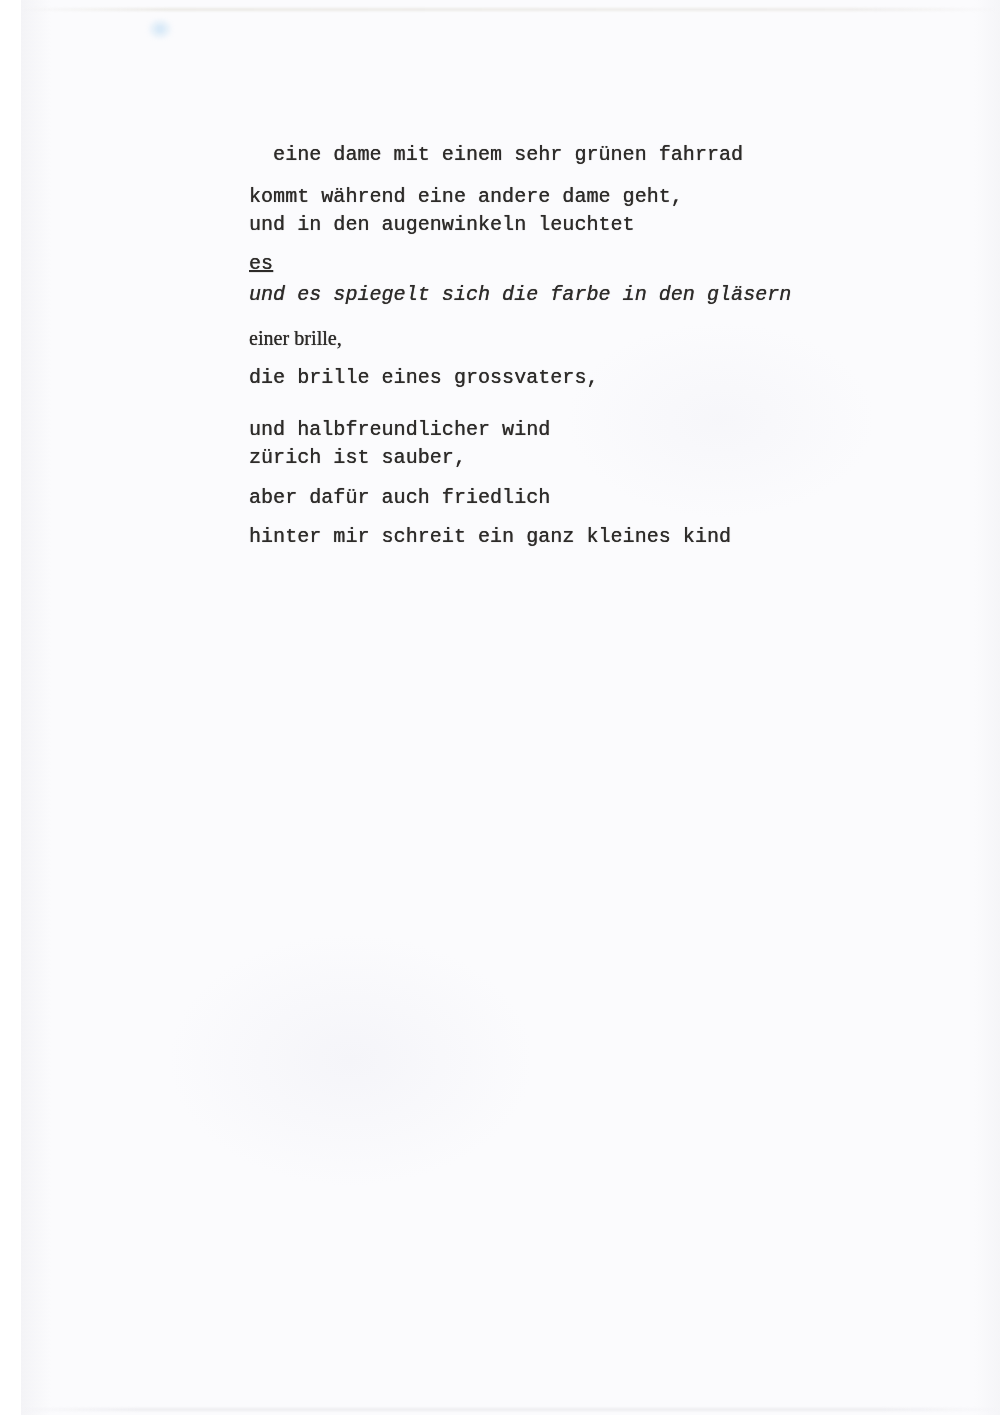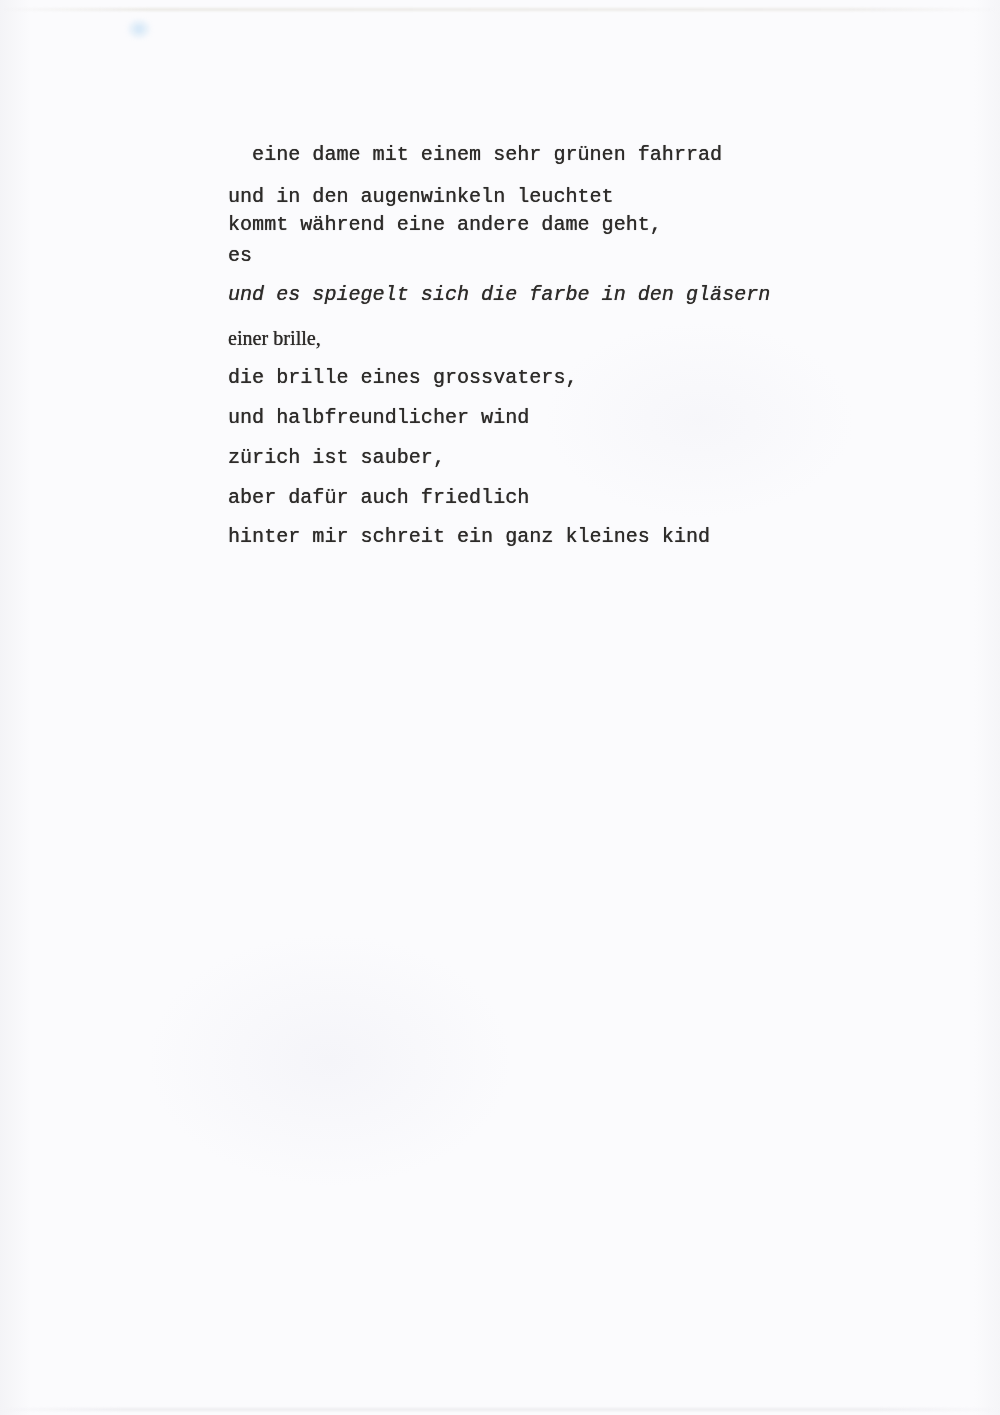--- a/index.html
+++ b/index.html
@@ -16,20 +16,21 @@
   
   .paper {
     position: absolute;
     inset: 0;
     background:
       radial-gradient(ellipse 260px 180px at 330px 1060px, rgba(240,240,246,0.55), rgba(240,240,246,0) 70%),
       radial-gradient(ellipse 220px 140px at 700px 420px, rgba(242,242,247,0.5), rgba(242,242,247,0) 70%),
       linear-gradient(90deg, rgba(236,236,240,0.5) 0px, rgba(252,252,253,0) 30px),
       linear-gradient(270deg, rgba(238,238,242,0.45) 0px, rgba(252,252,253,0) 26px),
       #fbfbfd;
+    margin-left: 21px;
   }
   
   .edge-top {
     position: absolute;
     left: 0; top: 8px;
     width: 100%; height: 3px;
     background: linear-gradient(90deg, rgba(230,228,222,0.0), rgba(230,228,222,0.75) 15%, rgba(232,230,226,0.7) 85%, rgba(230,228,222,0.0));
     filter: blur(1px);
   }
   .edge-bottom {
@@ -60,41 +61,41 @@
     font-size: 20px;
     line-height: 20px;
     letter-spacing: 0.05px;
     color: #2d2b29;
     white-space: pre;
     text-shadow: 0 0 0.7px rgba(45,43,41,0.85), 0.3px 0.3px 0.4px rgba(45,43,41,0.35);
   }
   .line:nth-child(1)  { top: 145px; }
   .line:nth-child(2)  { top: 187px; }
   .line:nth-child(3)  { top: 215px; }
-  .line:nth-child(4)  { top: 246px; }
+  .line:nth-child(4)  { top: 254px; text-decoration: underline; }
   .line:nth-child(5)  { top: 285px; font-style: italic; }
   .line:nth-child(6)  { top: 328px; font-family: Liberation Serif, serif; }
   .line:nth-child(7)  { top: 368px; text-align: right; }
-  .line:nth-child(8)  { top: 408px; }
+  .line:nth-child(8)  { top: 420px; }
   .line:nth-child(9)  { top: 448px; }
   .line:nth-child(10) { top: 488px; }
   .line:nth-child(11) { top: 527px; }
   .line:nth-child(12) { top: 546px; }
 </style>
 </head>
 <body>
 
 <div class="paper">
   <div class="edge-top"></div>
   <div class="smudge-blue"></div>
 
   <div class="poem">
     <div class="line">  eine dame mit einem sehr grünen fahrrad</div>
+    <div class="line">kommt während eine andere dame geht,</div>
     <div class="line">und in den augenwinkeln leuchtet</div>
-    <div class="line">kommt während eine andere dame geht,</div>
     <div class="line">es</div>
     <div class="line">und es spiegelt sich die farbe in den gläsern</div>
     <div class="line">einer brille,</div>
     <div class="line">die brille eines grossvaters,</div>
     <div class="line">und halbfreundlicher wind</div>
     <div class="line">zürich ist sauber,</div>
     <div class="line">aber dafür auch friedlich</div>
     <div class="line">hinter mir schreit ein ganz kleines kind</div>
   </div>
 

